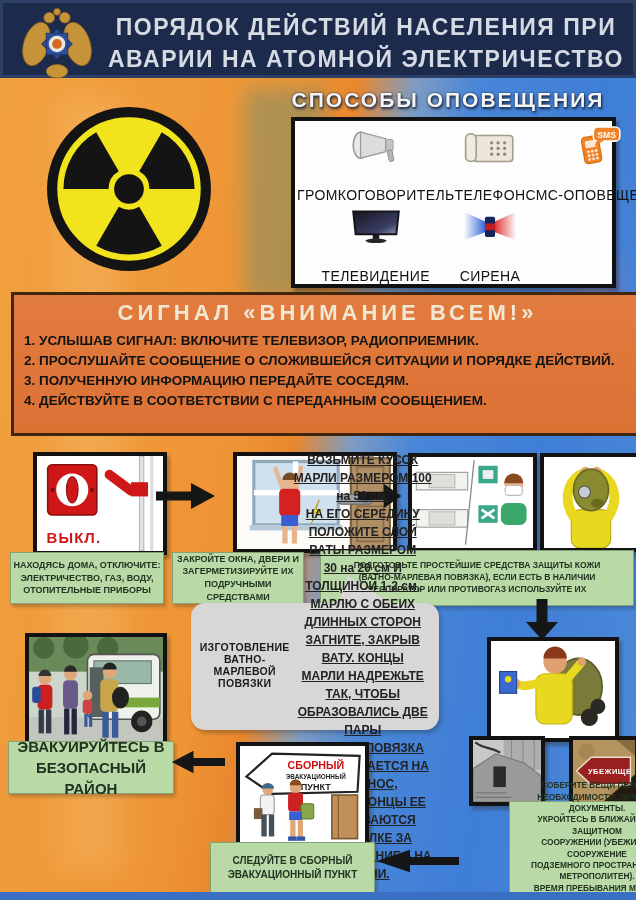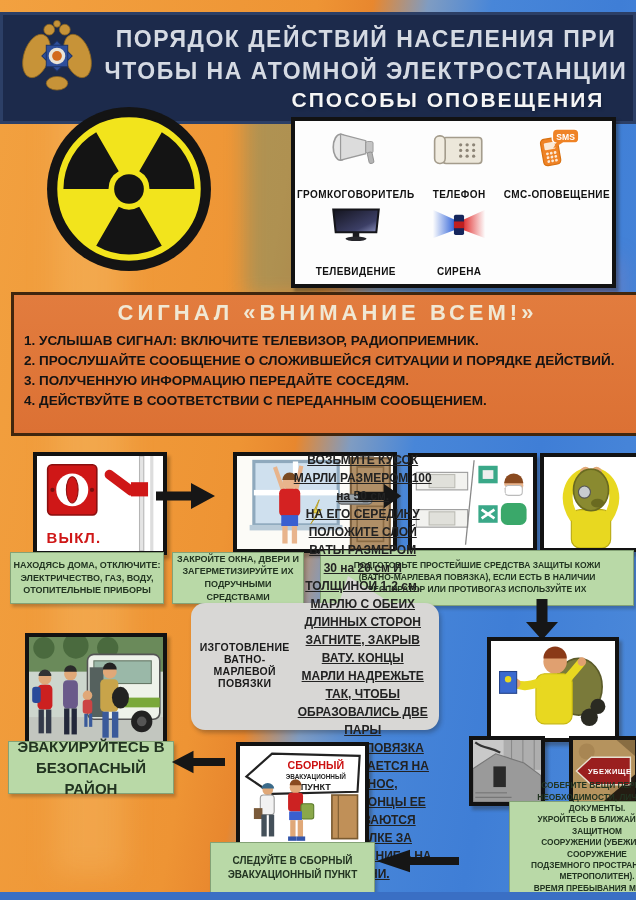--- a/index.html
+++ b/index.html
@@ -3,32 +3,32 @@
 <meta charset="utf-8">
 <style>
   html,body{margin:0;padding:0;background:#777;}
   .canvas{position:relative;width:636px;height:900px;overflow:hidden;
     font-family:"Liberation Sans","DejaVu Sans",sans-serif;
     background:linear-gradient(100deg,#f2a140 0%,#ee9434 40%,#e8872e 47%,#7f9cc2 54%,#4886d8 62%,#3f7ed6 78%,#4d8ada 100%);}
   .tex1{position:absolute;left:55px;top:95px;width:70px;height:780px;background:rgba(255,230,160,.18);filter:blur(14px);}
   .tex2{position:absolute;left:245px;top:88px;width:80px;height:210px;background:rgba(30,140,150,.30);filter:blur(10px);}
   .tex3{position:absolute;left:560px;top:260px;width:60px;height:120px;background:rgba(230,120,140,.25);filter:blur(12px);}
   .bottom-strip{position:absolute;left:0;bottom:0;width:636px;height:8px;background:#3a6fc4;}
-  .header{position:absolute;left:0;top:12px;width:636px;height:112px;background:#1c2a4b;
+  .header{position:absolute;left:0;top:0;width:636px;height:78px;background:#1c2a4b;
     box-shadow:inset 0 0 0 3px #2c3f66;display:flex;align-items:center;}
   .emblem{position:absolute;left:18px;top:5px;}
   .title{position:absolute;left:104px;top:0;width:524px;height:86px;display:flex;flex-direction:column;
     align-items:center;justify-content:center;color:#d5dae3;font-weight:bold;font-size:23px;letter-spacing:1.5px;line-height:1.4;text-align:center;}
   .alerts-heading{position:absolute;left:290px;top:88px;width:316px;text-align:center;color:#f5f5f5;
     font-weight:bold;font-size:21px;letter-spacing:2px;text-shadow:1px 2px 3px #16223d,0 0 2px #16223d;}
   .alerts-box{position:absolute;left:291px;top:117px;width:313px;height:155px;background:#fdfdfd;
     border:4px solid #121212;box-shadow:3px 4px 3px rgba(30,20,5,.35);
     display:grid;grid-template-columns:1fr 1fr 1fr;grid-template-rows:1fr 1fr;padding:4px 2px;}
   .acell{display:flex;flex-direction:column;align-items:center;justify-content:flex-end;padding-bottom:3px;}
-  .acell .lbl{font-size:10px;font-weight:bold;color:#111;letter-spacing:.4px;margin-top:18px;white-space:nowrap;}
+  .acell .lbl{font-size:14px;font-weight:normal;color:#111;letter-spacing:.4px;margin-top:18px;white-space:nowrap;}
   .radiation{position:absolute;left:46px;top:106px;}
   .signal-box{position:absolute;left:11px;top:292px;width:607px;height:136px;
     background:linear-gradient(180deg,#e27c3e,#dc7134);border:3px solid #40260e;padding:2px 10px 0 10px;}
   .signal-title{text-align:center;color:#f0e8d4;font-weight:bold;font-size:22px;letter-spacing:4px;margin:3px 0 5px 0;}
   .signal-steps{color:#131313;font-weight:bold;font-size:13.5px;line-height:1.47;}
   .signal-steps div{text-align:justify;}
   .panel{position:absolute;background:#fff;border:4px solid #121212;box-shadow:3px 4px 3px rgba(40,25,5,.3);margin-left:8px;}
   .panel svg{display:block;width:100%;height:100%;}
   .gcap{position:absolute;background:#b9d9a7;border:1px solid #84a276;box-shadow:2px 3px 3px rgba(30,30,30,.25);
     display:flex;align-items:center;justify-content:center;text-align:center;font-weight:bold;color:#223421;
@@ -64,21 +64,21 @@
         <g transform="rotate(45 40 40)">
             <rect x="29" y="29" width="22" height="22" fill="#2e4f9c" stroke="#1c3468"></rect>
           </g>
         <rect x="29" y="29" width="22" height="22" fill="#2e4f9c" stroke="#1c3468"></rect>
         <circle cx="40" cy="40" r="8.5" fill="#e8e4da"></circle>
         <circle cx="40" cy="40" r="5" fill="#d2691e"></circle>
       </svg>
     </div>
     <div class="title">
       <div>ПОРЯДОК ДЕЙСТВИЙ НАСЕЛЕНИЯ ПРИ</div>
-      <div>ЧТОБЫ НА АТОМНОЙ ЭЛЕКТРОСТАНЦИИ</div>
+      <div>АВАРИИ НА АТОМНОЙ ЭЛЕКТРИЧЕСТВО</div>
     </div>
   </div>
 
   <div class="radiation">
     <svg viewBox="0 0 162 162" width="166" height="166">
       <circle cx="81" cy="81" r="80" fill="#141414"></circle>
       <circle cx="81" cy="81" r="71" fill="#f2e41c" stroke="#141414" stroke-width="2"></circle>
       <g fill="#141414">
         <path d="M113,136.4 A64,64 0 0 1 49,136.4 L71,98.3 A20,20 0 0 0 91,98.3 Z"></path>
         <path d="M113,25.6 A64,64 0 0 1 145,81 L101,81 A20,20 0 0 0 91,63.7 Z"></path>

